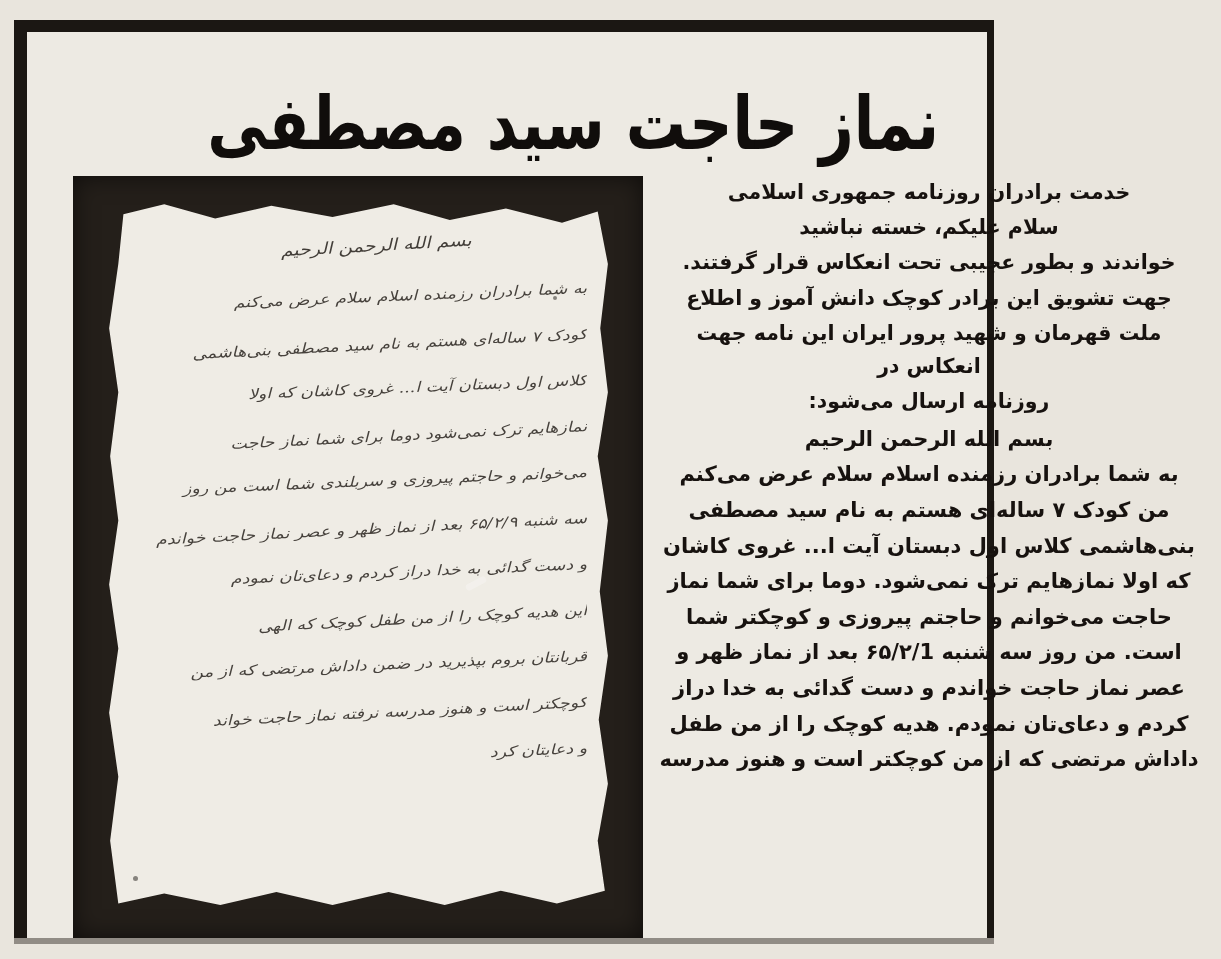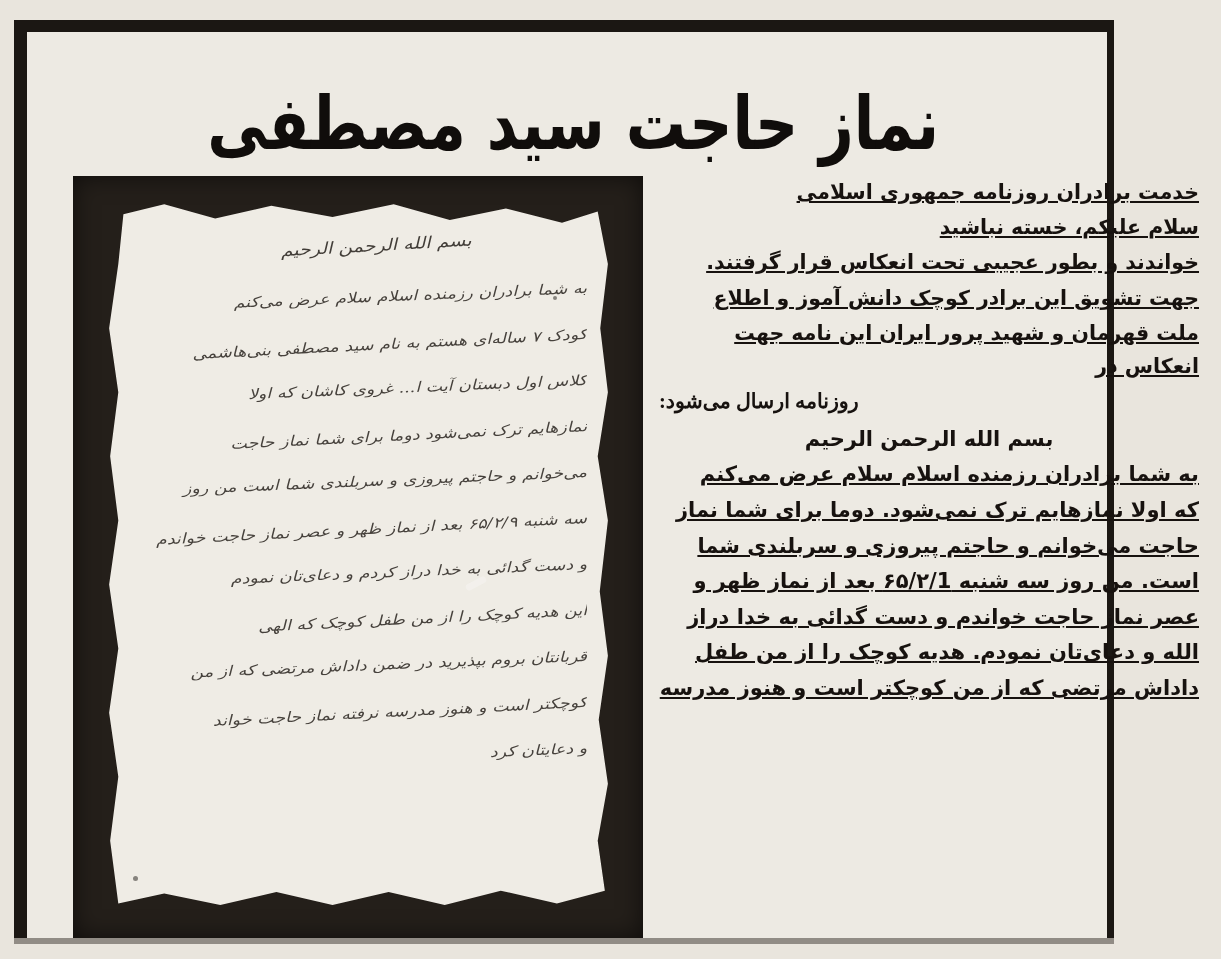--- a/index.html
+++ b/index.html
@@ -26,21 +26,21 @@
       radial-gradient(circle at 70% 65%, rgba(0,0,0,0.025) 0 2px, transparent 3px),
       radial-gradient(circle at 45% 85%, rgba(0,0,0,0.03) 0 1px, transparent 2px);
     box-sizing: border-box;
   }
 
   
   .clip-frame {
     position: absolute;
     left: 14px;
     top: 20px;
-    width: 1100px;
+    width: 980px;
     height: 918px;
     border-left: 13px solid #1b1713;
     border-right: 7px solid #1b1713;
     border-top: 12px solid #1b1713;
     border-bottom: 0;
     box-sizing: border-box;
     background: #edeae3;
   }
   .clip-frame::after{
     content:"";
@@ -84,22 +84,22 @@
     right: 0;
     width: 540px;
     color: #17120f;
     font-size: 20.5px;
     line-height: 1.62;
     font-weight: 700;
     text-align: justify;
     text-justify: inter-word;
   }
   .article p { margin: 0 0 2px 0; }
-  .article p.ctr { text-align: right; text-decoration: underline; }
-  .article p.rgt { text-align: left; font-family: Liberation Serif, serif; }
+  .article p.ctr { text-align: center; }
+  .article p.rgt { text-align: center; }
   .article p.basmala {
     text-align: center;
     font-size: 21px;
     margin-top: 4px;
   }
   .article .body-block {
     margin-top: 2px;
     font-size: 21px;
     line-height: 1.60;
     letter-spacing: -0.2px;
@@ -201,25 +201,27 @@
         <p class="ctr">سلام علیکم، خسته نباشید</p>
         <p class="ctr">خواندند و بطور عجیبی تحت انعکاس قرار گرفتند.</p>
         <p class="ctr">جهت تشویق این برادر کوچک دانش آموز و اطلاع</p>
         <p class="ctr">ملت قهرمان و شهید پرور ایران این نامه جهت انعکاس در</p>
         <p class="rgt">روزنامه ارسال می‌شود:</p>
 
         <p class="basmala">بسم الله الرحمن الرحیم</p>
 
         <div class="body-block">
           <p class="ctr">به شما برادران رزمنده اسلام سلام عرض می‌کنم</p>
+          <p class="ctr">من کودک ۷ ساله‌ای هستم به نام سید مصطفی</p>
+          <p class="ctr">بنی‌هاشمی کلاس اول دبستان آیت ا... غروی کاشان</p>
           <p class="ctr">که اولا نمازهایم ترک نمی‌شود. دوما برای شما نماز</p>
-          <p class="ctr">حاجت می‌خوانم و حاجتم پیروزی و سربلندی شما</p>
+          <p class="ctr">حاجت می‌خوانم و حاجتم پیروزی و کوچکتر شما</p>
           <p class="ctr">است. من روز سه شنبه ۶۵/۲/1 بعد از نماز ظهر و</p>
           <p class="ctr">عصر نماز حاجت خواندم و دست گدائی به خدا دراز</p>
-          <p class="ctr">الله و دعای‌تان نمودم. هدیه کوچک را از من طفل</p>
+          <p class="ctr">کردم و دعای‌تان نمودم. هدیه کوچک را از من طفل</p>
           <p class="ctr">داداش مرتضی که از من کوچکتر است و هنوز مدرسه</p>
 
         </div>
       </div>
 
       <div class="photo">
         <div class="sheet">
           <div class="sheet-inner">
             <div class="hw-basmala">بسم الله الرحمن الرحیم</div>
             <div class="hw-wrap">

